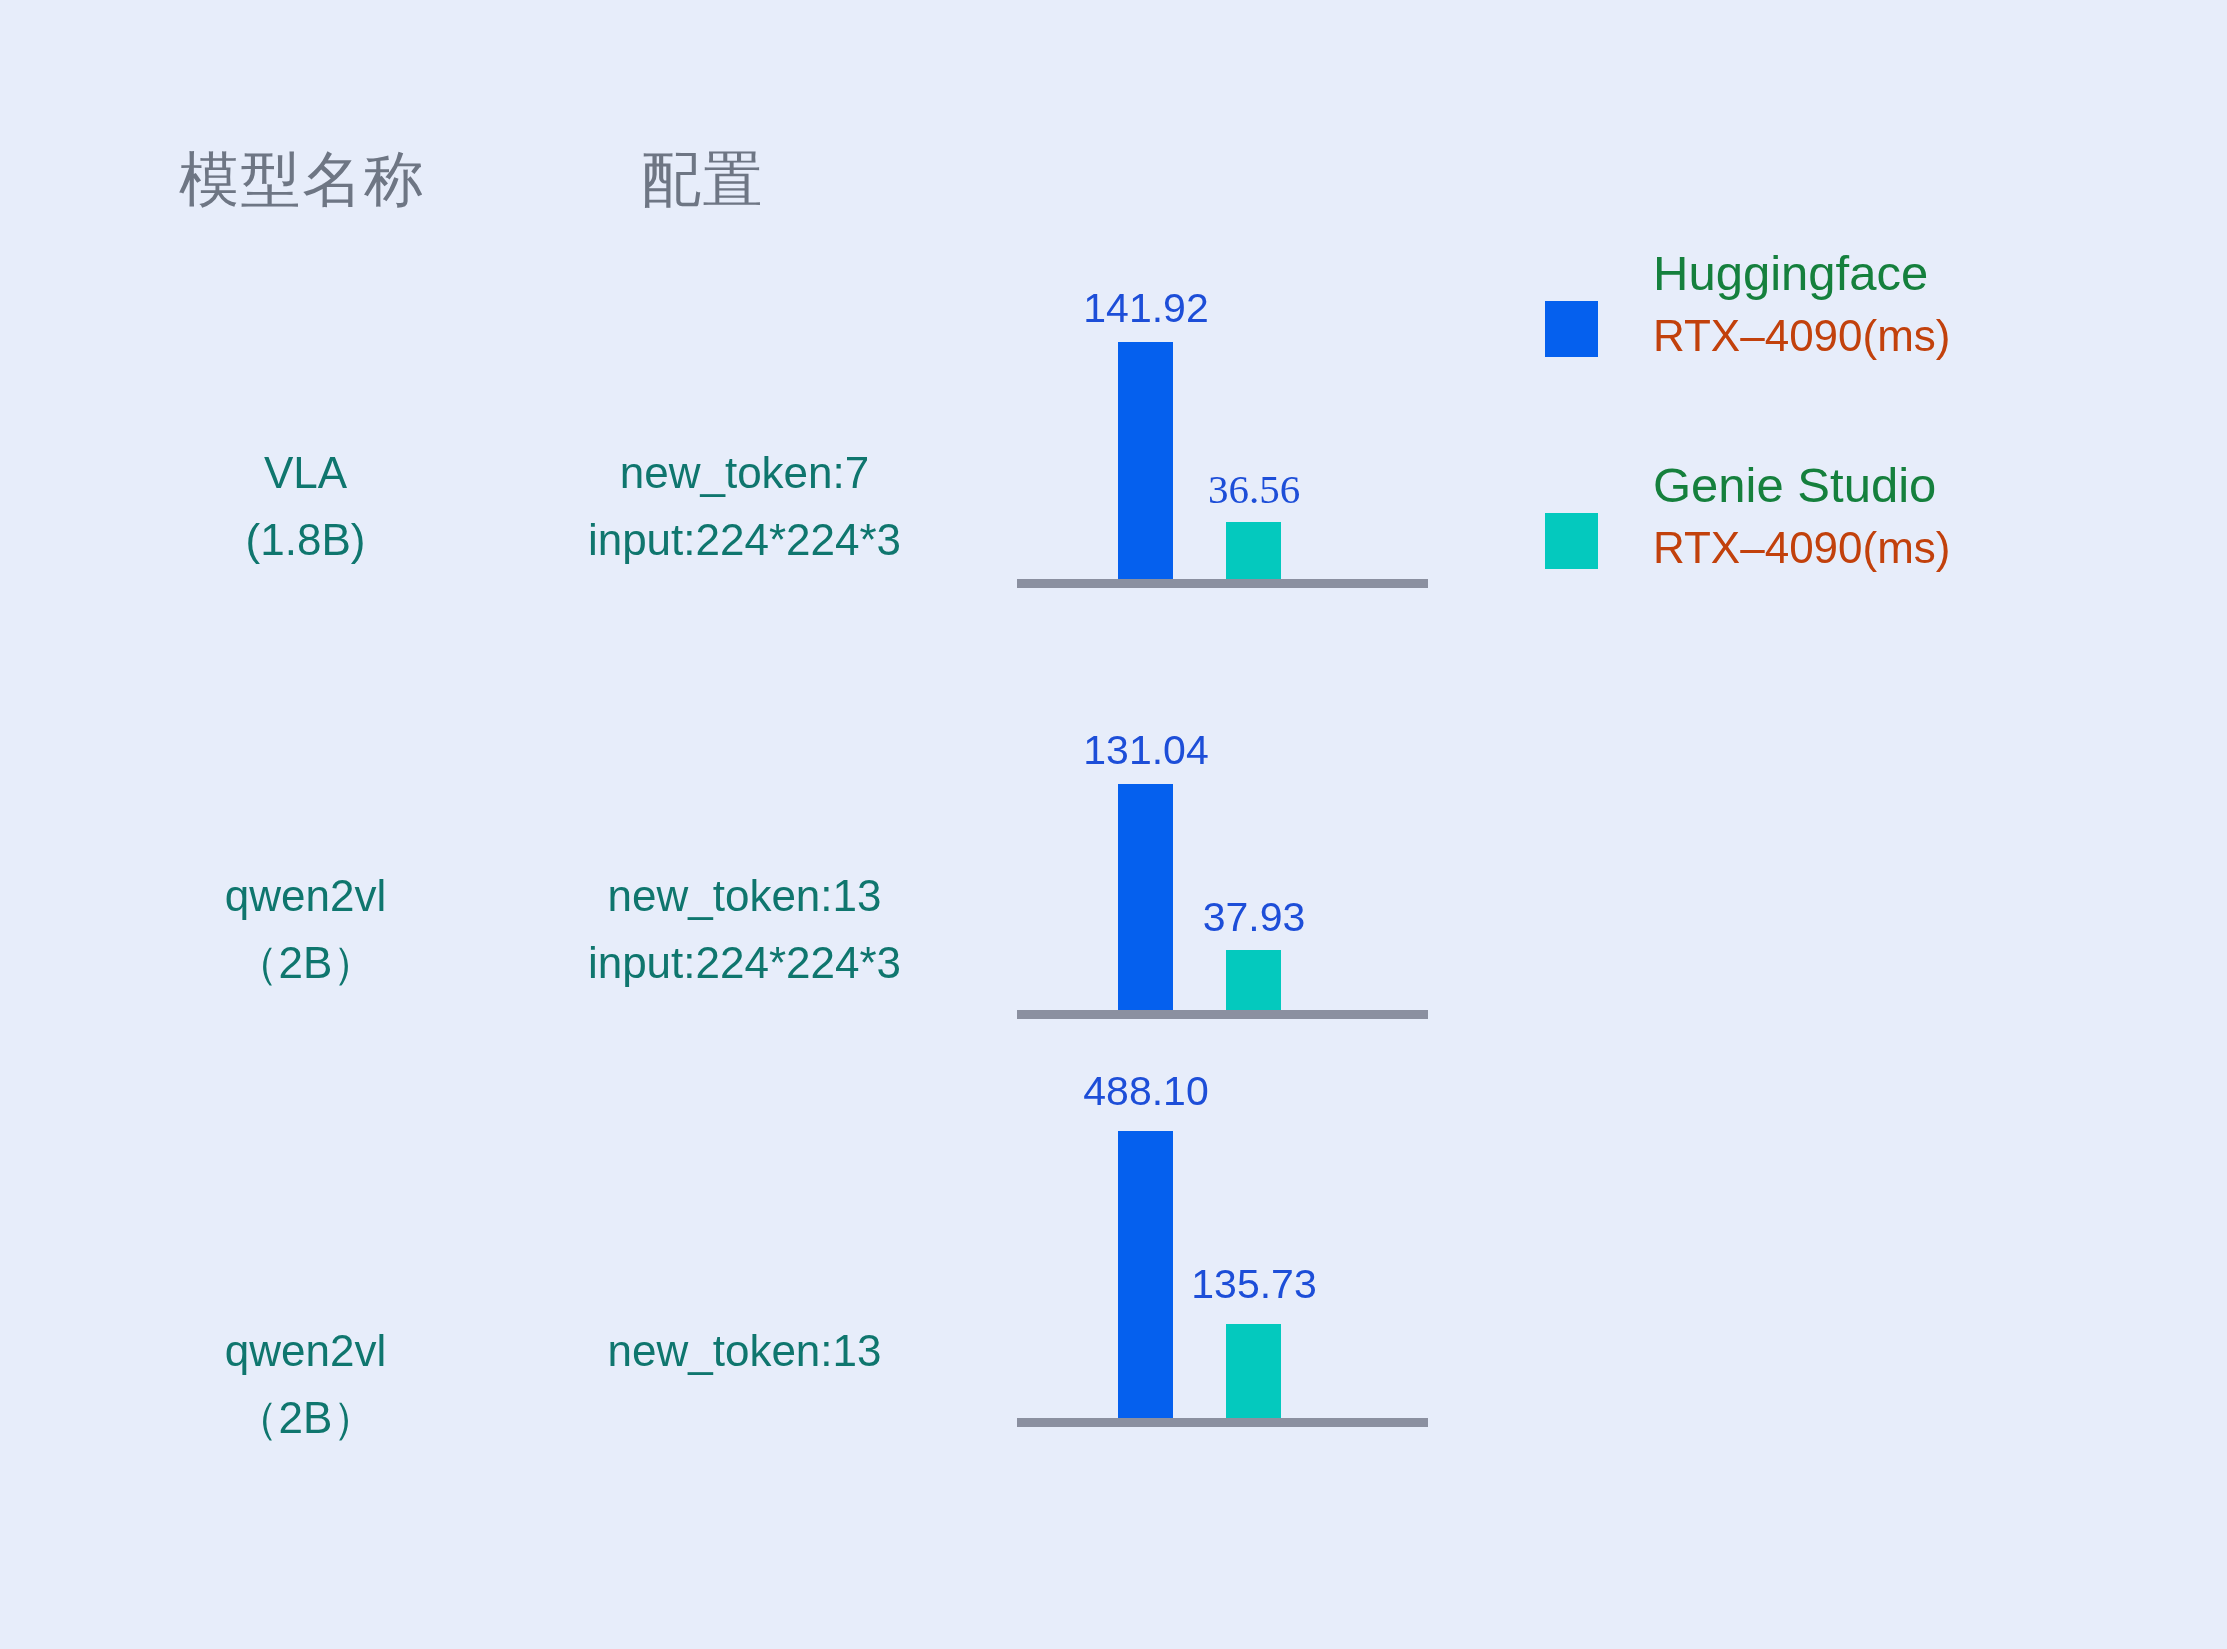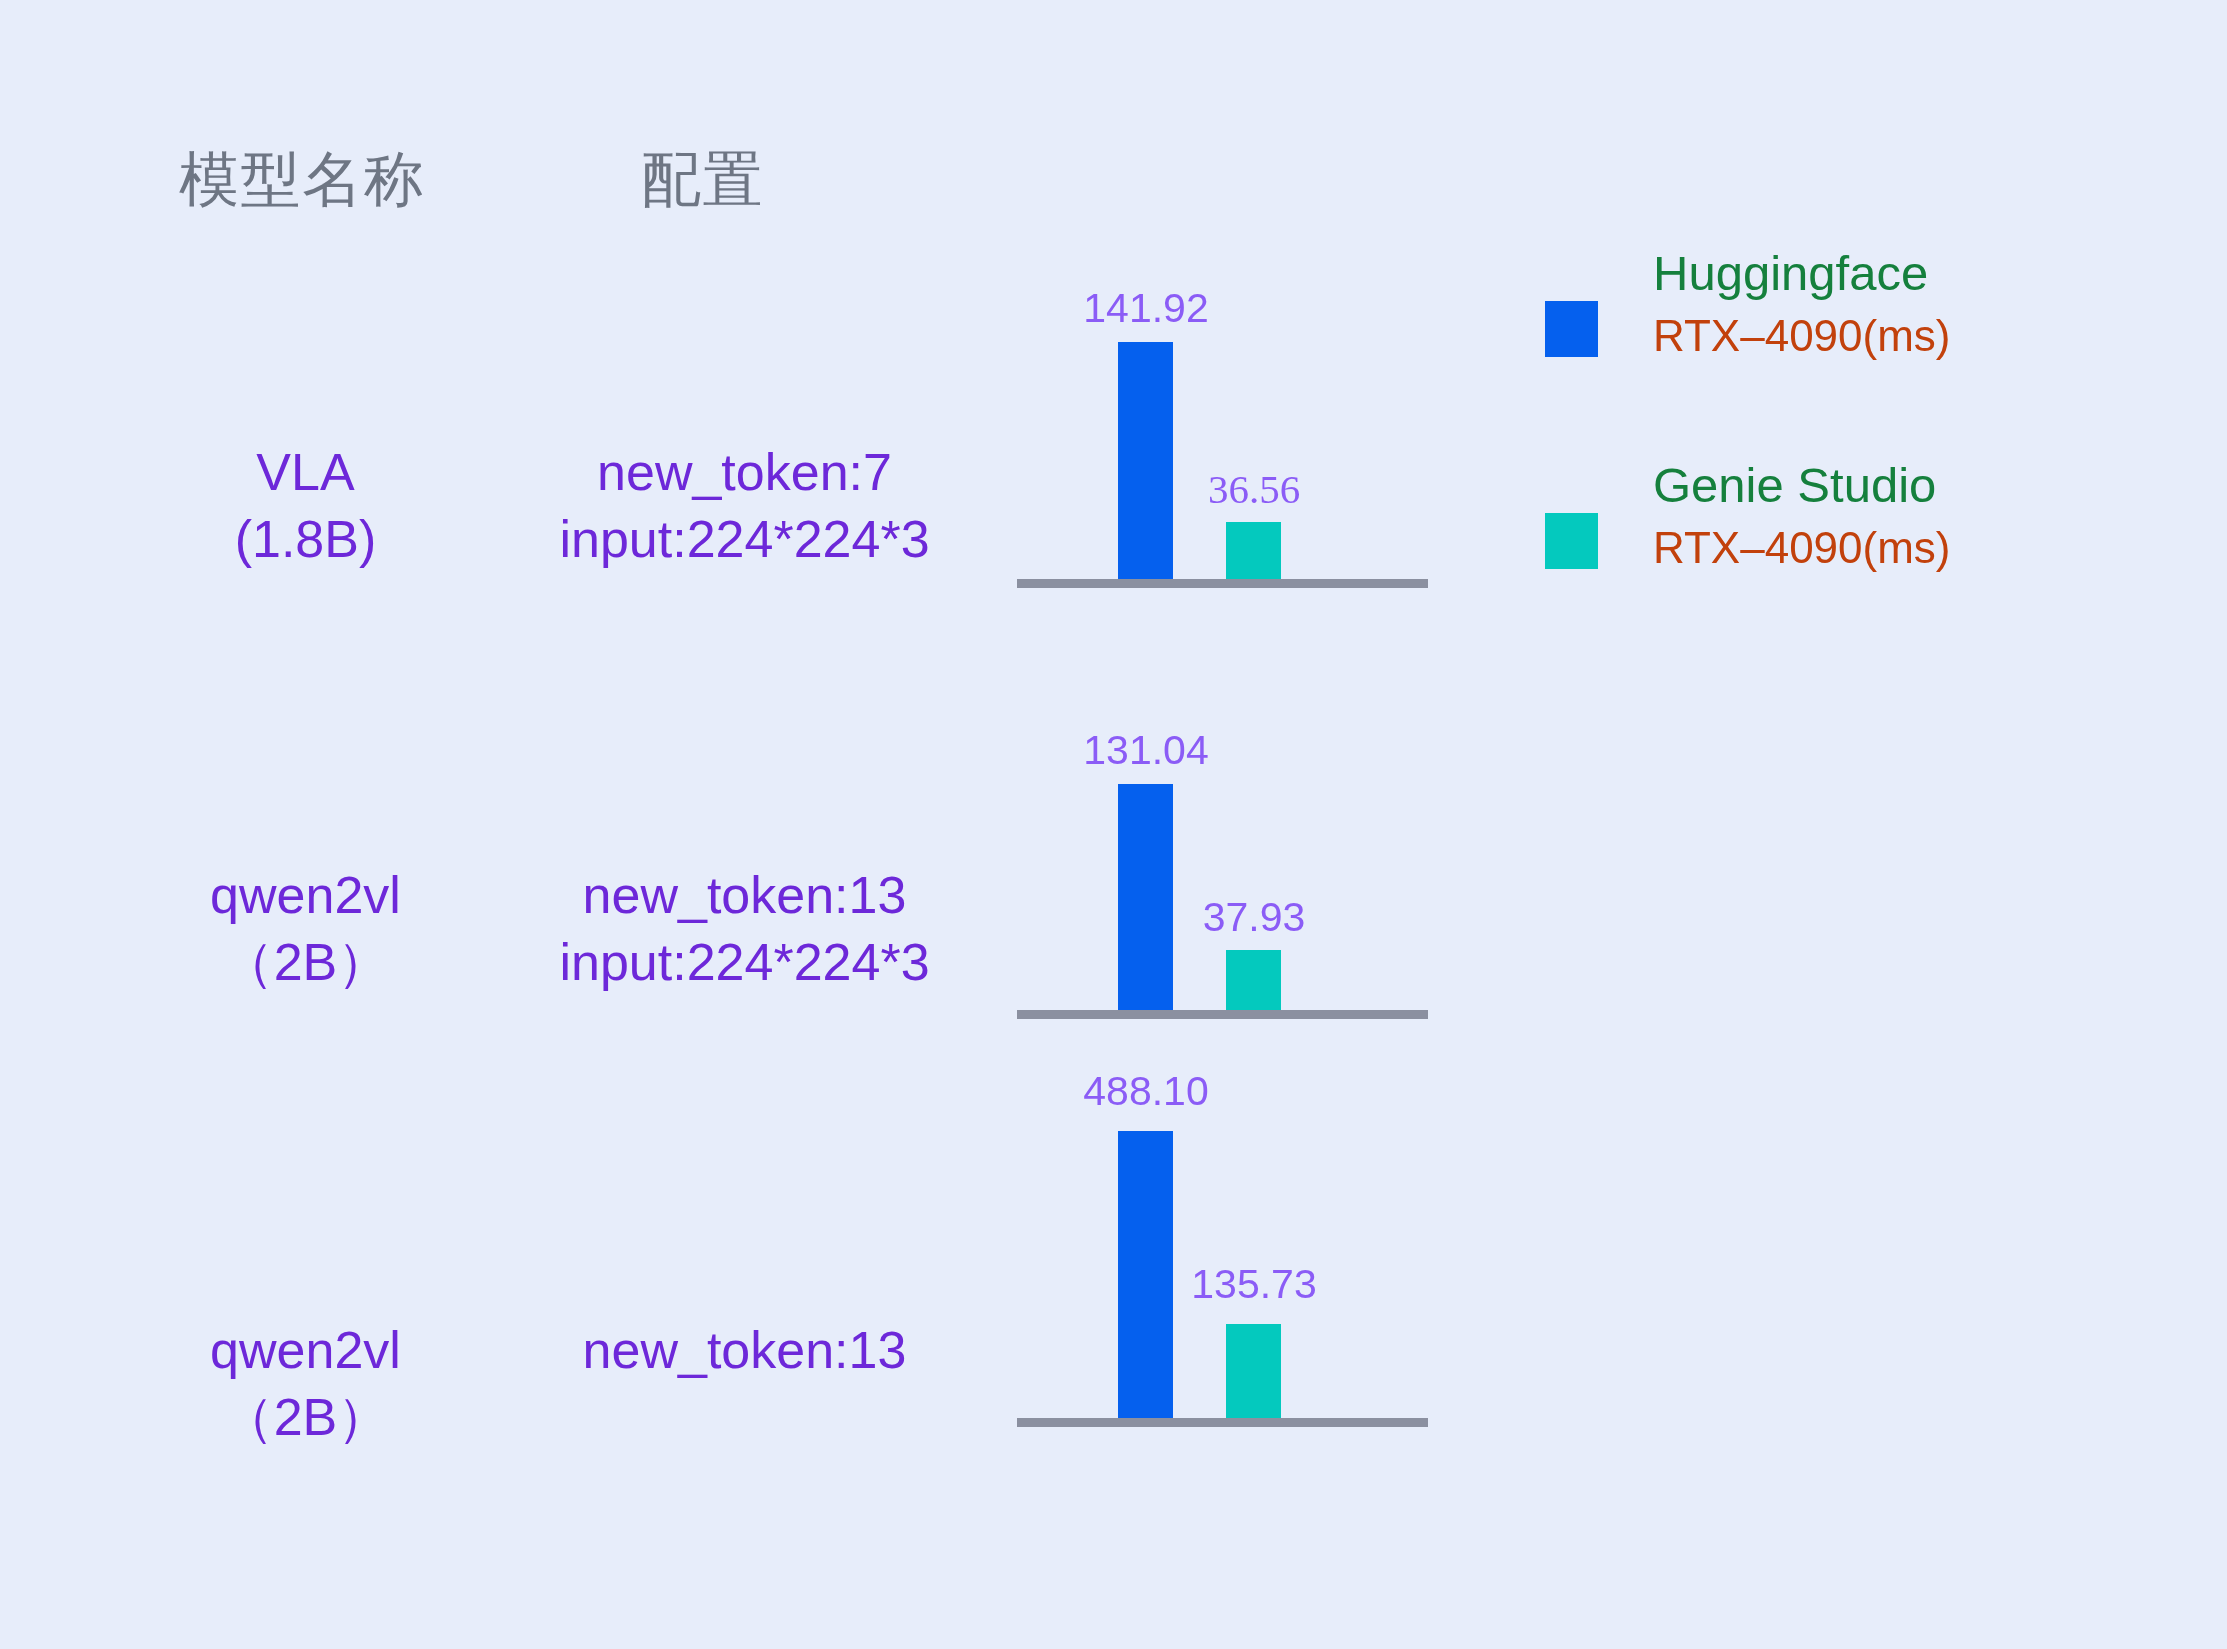--- a/index.html
+++ b/index.html
@@ -40,22 +40,22 @@
     position: absolute;
     left: 0;
     width: 2227px;
   }
   .row-1 { top: 439px; }
   .row-2 { top: 862px; }
   .row-3 { top: 1317px; }
 
   .cell-text {
     position: absolute;
-    color: #6d28d9;
-    font-size: 52px;
+    color: #0f766e;
+    font-size: 44px;
     line-height: 67px;
     text-align: center;
     white-space: nowrap;
   }
   .cell-model {
     left: 141px;
     width: 329px;
   }
   .cell-config {
     left: 470px;
@@ -93,21 +93,21 @@
     background: #0560ee;
   }
   .bar-gs {
     left: 209px;
     width: 55px;
     background: #04c9be;
   }
 
   .bar-label {
     position: absolute;
-    color: #8b5cf6;
+    color: #1d4ed8;
     font-size: 41px;
     white-space: nowrap;
     transform: translateX(-50%);
   }
   .bar-label.lbl-hf { left: 129px; }
   .bar-label.lbl-gs { left: 237px; }
 
   
   #legend {
     position: absolute;

